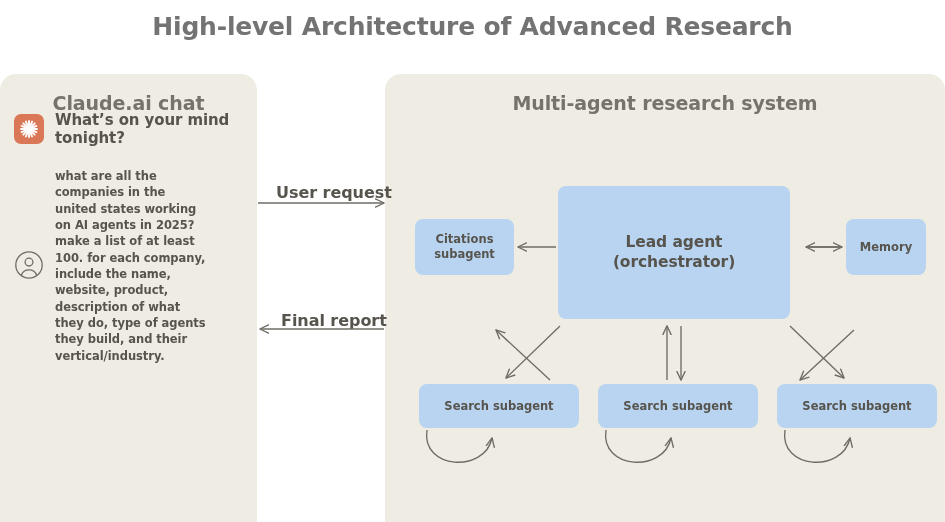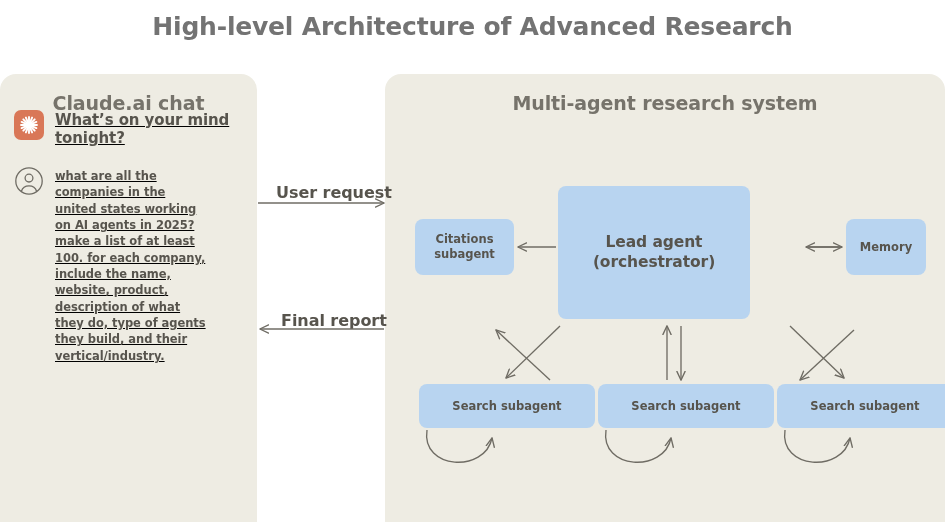--- a/index.html
+++ b/index.html
@@ -60,22 +60,21 @@
     font-size: 19px;
     font-weight: bold;
     color: #76736b;
     letter-spacing: -0.1px;
   }
 
   
   .chat-row {
     position: absolute;
     display: flex;
-    align-items: flex-start;
-    text-decoration: underline;
+    align-items: center;
   }
   #chat-assistant-row {
     left: 14px;
     top: 110px;
     width: 232px;
   }
   #chat-user-row {
     left: 14px;
     top: 166px;
     width: 232px;
@@ -136,21 +135,21 @@
     flex-direction: column;
     align-items: center;
     justify-content: center;
     text-align: center;
     color: #57544d;
     box-sizing: border-box;
   }
   #node-lead {
     left: 558px;
     top: 186px;
-    width: 192px;
+    width: 232px;
     height: 133px;
     padding: 0 10px;
   }
   .lead-title {
     font-size: 15.5px;
     font-weight: bold;
     line-height: 1.24;
     letter-spacing: -0.1px;
   }
   .lead-tools {
@@ -172,21 +171,21 @@
   #node-memory {
     left: 846px;
     top: 219px;
     width: 80px;
     height: 56px;
     font-size: 11.5px;
     font-weight: bold;
   }
   .node-search {
     top: 384px;
-    width: 176px;
+    width: 160px;
     height: 44px;
     font-size: 11.5px;
     font-weight: bold;
   }
   #node-search-1 { left: 419px; }
   #node-search-2 { left: 598px; }
   #node-search-3 { left: 777px; }
 
   
   #wires {

